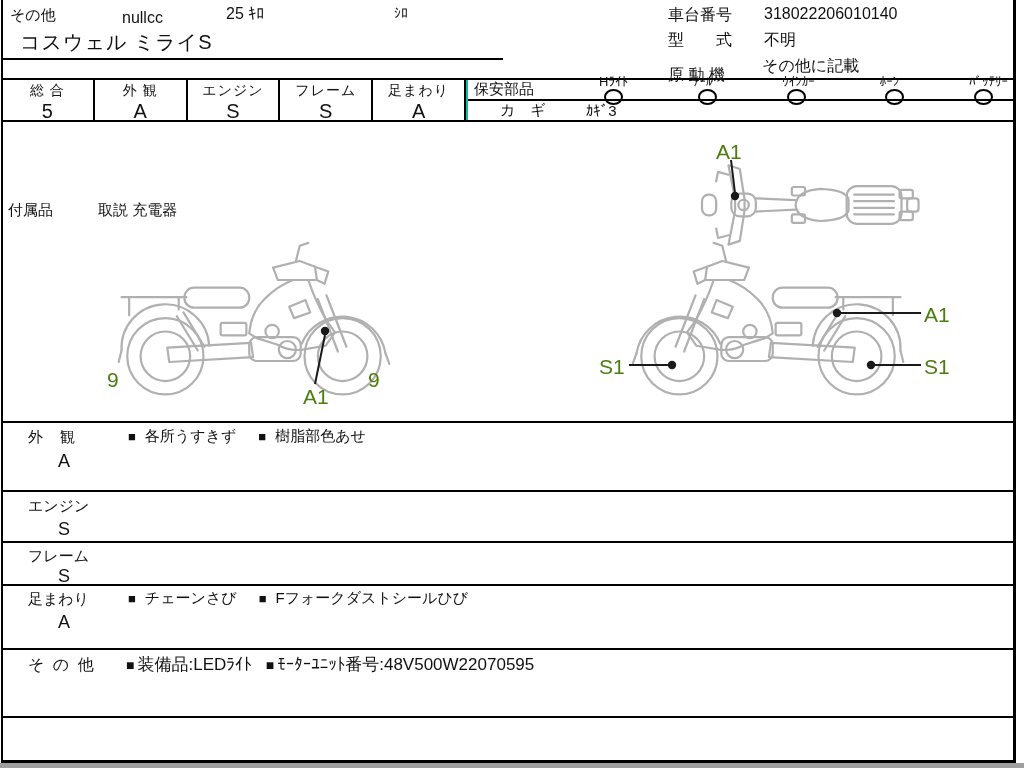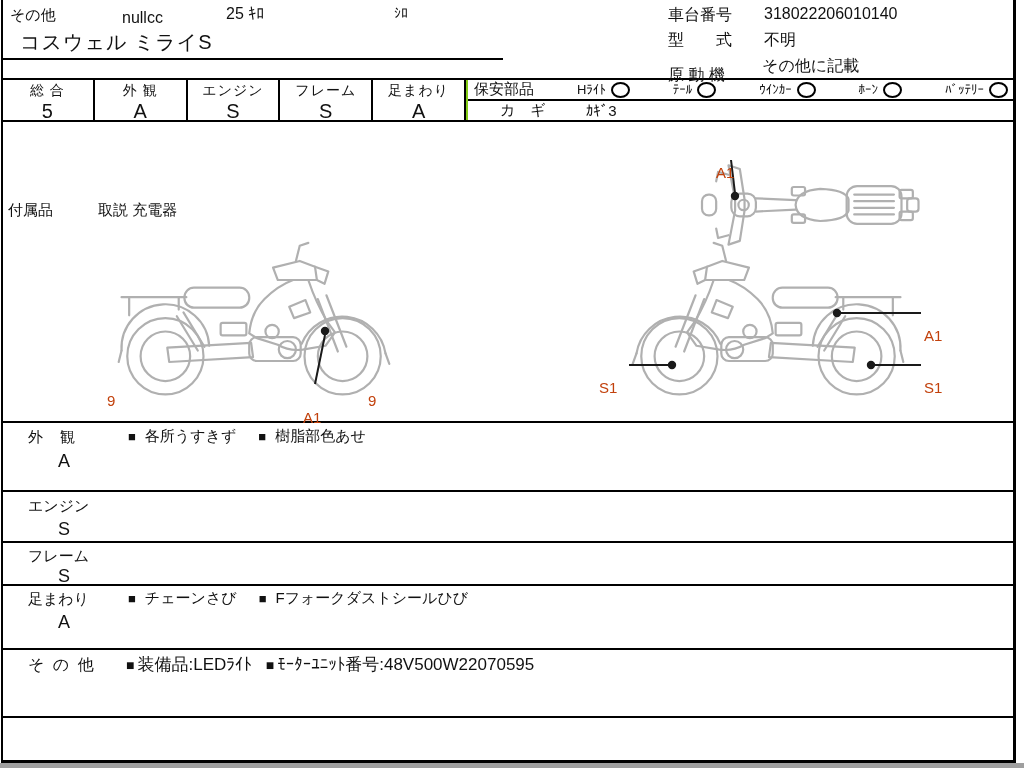--- a/index.html
+++ b/index.html
@@ -12,29 +12,29 @@
   .bline{position:absolute;background:#000;}
   .t15{font-size:15px;} .t16{font-size:16px;} .t14{font-size:14px;} .t20{font-size:20px;letter-spacing:1px;margin-left:12px;}
   .gradecells{position:absolute;left:2px;top:80px;width:464px;height:41px;display:flex;}
   .gcell{flex:1;border-right:2px solid #000;display:flex;flex-direction:column;align-items:center;justify-content:space-between;padding:2px 0 1px 0;box-sizing:border-box;}
   .gcell .glabel{font-size:14px;letter-spacing:1px;white-space:nowrap;}
   .gcell .gvalue{font-size:20px;line-height:18px;}
   .safetybox{position:absolute;left:466px;top:80px;width:548px;height:40px;box-sizing:border-box;}
   .safetytop{position:absolute;left:0;top:0;width:100%;height:19px;display:flex;align-items:center;padding:0 6px 0 6px;box-sizing:border-box;}
   .safetydiv{position:absolute;left:0;top:19px;width:100%;height:2px;background:#000;}
   .safetybottom{position:absolute;left:0;top:21px;width:100%;height:19px;display:flex;align-items:center;}
-  .sp-item{display:flex;align-items:flex-start;margin-left:auto;}
+  .sp-item{display:flex;align-items:flex-start;margin-left:auto;flex-direction:column;}
   .sp-name{font-size:13px;white-space:nowrap;}
   .oval{display:inline-block;width:15px;height:12px;border:2.5px solid #000;border-radius:50%;margin-left:5px;}
   .note-row{display:flex;align-items:center;}
   .note{display:flex;align-items:center;margin-right:22px;font-size:15px;white-space:nowrap;}
   .note .sq{font-size:13px;margin-right:9px;}
   .note.tight{font-size:17px;margin-right:14px;}
   .note.tight .sq{margin-right:3px;font-size:14px;}
-  .dlabel{position:absolute;font-size:15px;color:#c2410c;white-space:nowrap;margin-top:24px;}
+  .dlabel{position:absolute;font-size:21px;color:#4d7c0f;white-space:nowrap;}
   svg.sketch{position:absolute;overflow:visible;}
   .sketch *{vector-effect:non-scaling-stroke;}
   #leaders{position:absolute;left:0;top:0;width:1024px;height:768px;pointer-events:none;}
   .graybottom{position:absolute;left:0;top:763px;width:1024px;height:5px;background:#9f9f9f;}
 </style>
 </head>
 <body>
 
 <div id="sheet">
 
@@ -81,21 +81,21 @@
     <div class="gcell">
       <span class="glabel">フレーム</span>
       <span class="gvalue">S</span>
     </div>
     <div class="gcell">
       <span class="glabel">足まわり</span>
       <span class="gvalue">A</span>
     </div>
   </div>
 
-  <div class="safetybox" style="border-left:2px solid #84cc16;">
+  <div class="safetybox" style="border-left:2px solid #14b8a6;">
     <div class="safetytop">
       <span class="t15" style="white-space:nowrap;">保安部品</span>
       <span class="sp-item">
         <span class="sp-name">Hﾗｲﾄ</span>
         <span class="oval"></span>
       </span>
       <span class="sp-item">
         <span class="sp-name">ﾃｰﾙ</span>
         <span class="oval"></span>
       </span>

